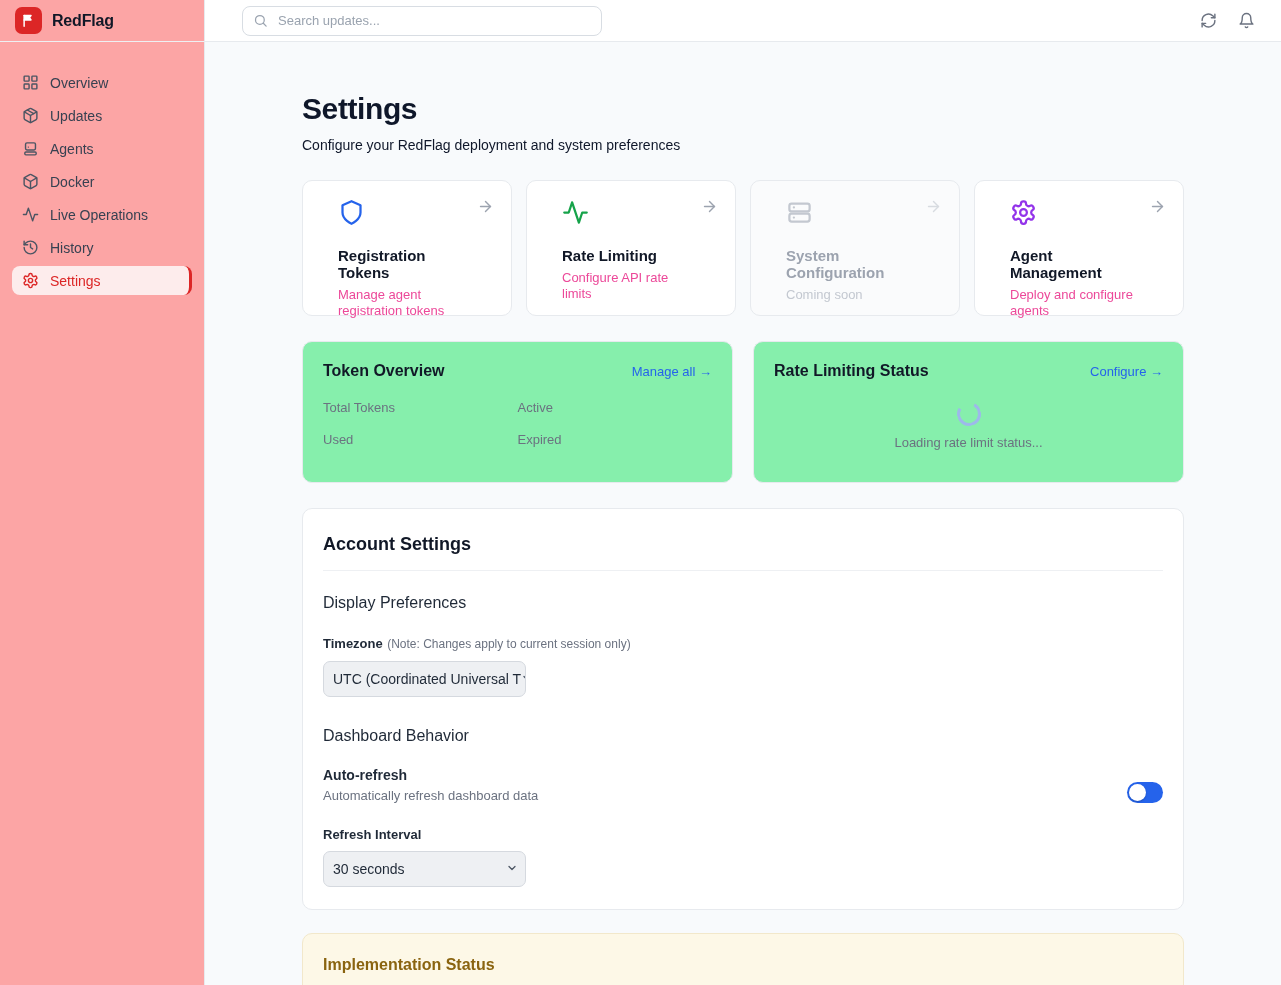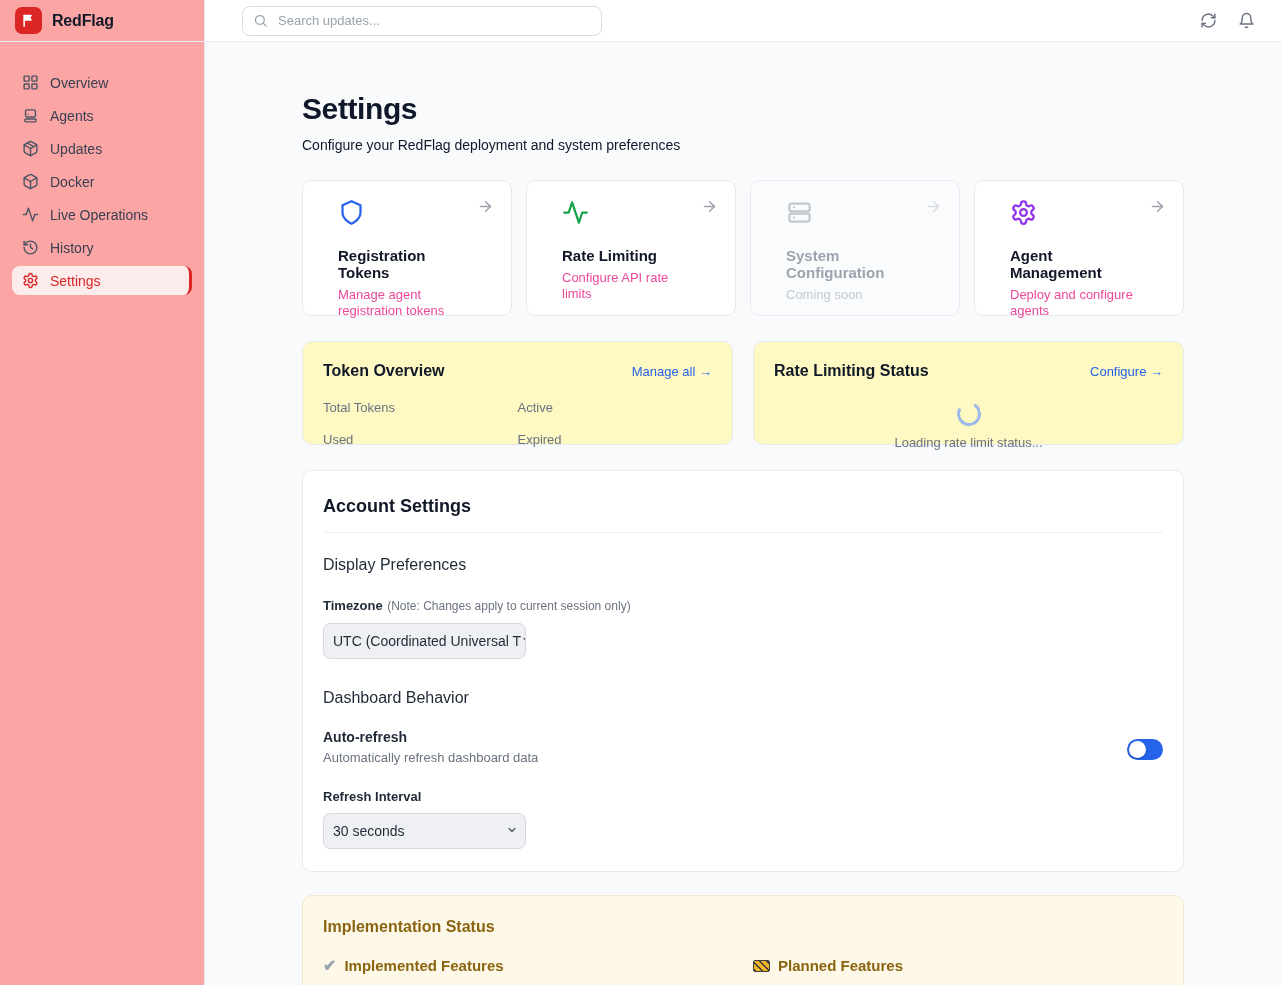--- a/index.html
+++ b/index.html
@@ -50,39 +50,39 @@
   .card-desc { font-size:13px; color:#ec4899; margin-top:6px; line-height:1.25; }
   .card.disabled { background:#fafbfc; cursor:default; }
   .card.disabled .card-title { color:#9ca3af; }
   .card.disabled .card-desc { color:#c3c8d0; }
   .card.disabled .card-icon svg { stroke:#c3c8d0; }
   .card.disabled .arrow svg { stroke:#d7dbe0; }
   .ic-blue svg { stroke:#2563eb; } .ic-green svg { stroke:#16a34a; } .ic-purple svg { stroke:#9333ea; }
 
   
   .panels { display:grid; grid-template-columns:1fr 1fr; gap:20px; margin-bottom:25px; }
-  .panel { background:#fef9c3; border:1px solid #e7eaee; border-radius:10px; padding:20px; height:104px; }
+  .panel { background:#86efac; border:1px solid #e7eaee; border-radius:10px; padding:20px; height:142px; }
   .panel-head { display:flex; justify-content:space-between; align-items:center; margin-bottom:20px; }
   .panel-title { font-size:16px; font-weight:700; color:#111827; }
   .panel-link { font-size:13px; color:#2563eb; font-weight:500; text-decoration:none; cursor:pointer;text-align:center; }
   .stats { display:grid; grid-template-columns:1fr 1fr; row-gap:17px; }
   .stat-label { font-size:13px; color:#6b7280; }
   .loading-wrap { display:flex; flex-direction:column; align-items:center; padding-top:2px; }
   .spinner { width:24px; height:24px; border-radius:50%; border:3px solid #9db9ea; border-top-color:transparent; transform:rotate(-15deg); }
   .loading-text { font-size:13px; color:#6b7280; margin-top:9px; }
 
   
   .settings-card { background:#fff; border:1px solid #e7eaee; border-radius:10px; padding:25px 20px 22px; margin-bottom:23px; }
   .settings-title { font-size:18px; font-weight:700; color:#111827; padding-bottom:15px; border-bottom:1px solid #eef0f3; margin-bottom:23px; }
   .section-heading { font-size:16px; font-weight:500; color:#1f2937; margin-bottom:22px; }
   .field-label { font-size:13px; font-weight:700; color:#1f2937; }
   .field-note { font-size:12px; font-weight:400; color:#6b7280; }
   .select { width:203px; height:36px; background:#eef0f3; border:1px solid #d5d9df; border-radius:7px; display:flex; align-items:center; justify-content:space-between; padding:0 7px 0 9px; font-size:14px; color:#1f2937; margin-top:9px; cursor:pointer; white-space:nowrap; overflow:hidden; }
   .select .chev svg { width:12px; height:12px; stroke:#4b5563; }
-  .behavior-row { display:flex; justify-content:space-between; align-items:center; }
+  .behavior-row { display:flex; justify-content:space-between; align-items:flex-end; }
   .toggle { width:36px; height:21px; border-radius:11px; background:#2563eb; position:relative; cursor:pointer; flex-shrink:0; margin-top:4px; }
   .toggle .knob { width:17px; height:17px; background:#fff; border-radius:50%; position:absolute; top:2px; left:2px; box-shadow:0 1px 2px rgba(0,0,0,.2); }
   .sub-desc { font-size:13px; color:#6b7280; margin-top:5px; }
   .mt-gap { margin-top:24px; }
 
   
   .impl-card { background:#fdf8e7; border:1px solid #f2e8cb; border-radius:10px; padding:22px 20px; }
   .impl-title { font-size:16px; font-weight:700; color:#8a6410; margin-bottom:21px; }
   .impl-cols { display:grid; grid-template-columns:1fr 1fr; gap:20px; }
   .impl-col-head { font-size:15px; font-weight:700; color:#8a6410; display:flex; align-items:center; gap:8px; margin-bottom:13px; }
@@ -109,34 +109,34 @@
         <svg viewBox="0 0 24 24" fill="none" stroke-width="2" stroke-linecap="round" stroke-linejoin="round">
             <rect x="3" y="3" width="7" height="7" rx="1"></rect>
             <rect x="14" y="3" width="7" height="7" rx="1"></rect>
             <rect x="3" y="14" width="7" height="7" rx="1"></rect>
             <rect x="14" y="14" width="7" height="7" rx="1"></rect>
           </svg>
         <span>Overview</span>
       </div>
       <div class="nav-item">
         <svg viewBox="0 0 24 24" fill="none" stroke-width="2" stroke-linecap="round" stroke-linejoin="round">
-            <rect x="5" y="4" width="14" height="10" rx="2"></rect>
-            <rect x="4" y="17" width="16" height="4" rx="1.5"></rect>
-            <path d="M9 10h.01"></path>
-          </svg>
-        <span>Agents</span>
-      </div>
-      <div class="nav-item">
-        <svg viewBox="0 0 24 24" fill="none" stroke-width="2" stroke-linecap="round" stroke-linejoin="round">
             <path d="M16.5 9.4 7.55 4.24"></path>
             <path d="M21 16V8a2 2 0 0 0-1-1.73l-7-4a2 2 0 0 0-2 0l-7 4A2 2 0 0 0 3 8v8a2 2 0 0 0 1 1.73l7 4a2 2 0 0 0 2 0l7-4A2 2 0 0 0 21 16z"></path>
             <polyline points="3.29 7 12 12 20.71 7"></polyline>
             <line x1="12" y1="22" x2="12" y2="12"></line>
           </svg>
         <span>Updates</span>
+      </div>
+      <div class="nav-item">
+        <svg viewBox="0 0 24 24" fill="none" stroke-width="2" stroke-linecap="round" stroke-linejoin="round">
+            <rect x="5" y="4" width="14" height="10" rx="2"></rect>
+            <rect x="4" y="17" width="16" height="4" rx="1.5"></rect>
+            <path d="M9 10h.01"></path>
+          </svg>
+        <span>Agents</span>
       </div>
       <div class="nav-item">
         <svg viewBox="0 0 24 24" fill="none" stroke-width="2" stroke-linecap="round" stroke-linejoin="round">
             <path d="M21 16V8a2 2 0 0 0-1-1.73l-7-4a2 2 0 0 0-2 0l-7 4A2 2 0 0 0 3 8v8a2 2 0 0 0 1 1.73l7 4a2 2 0 0 0 2 0l7-4A2 2 0 0 0 21 16z"></path>
             <polyline points="3.29 7 12 12 20.71 7"></polyline>
             <line x1="12" y1="22" x2="12" y2="12"></line>
           </svg>
         <span>Docker</span>
       </div>
       <div class="nav-item">

